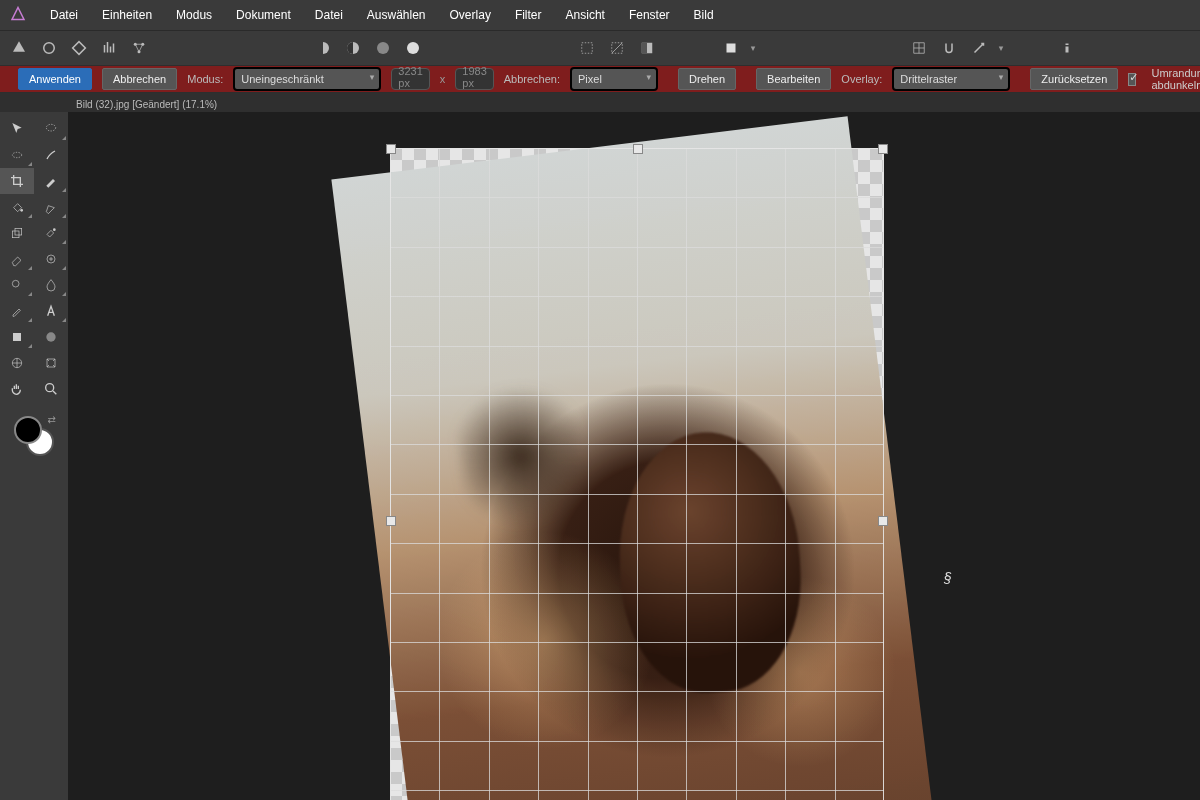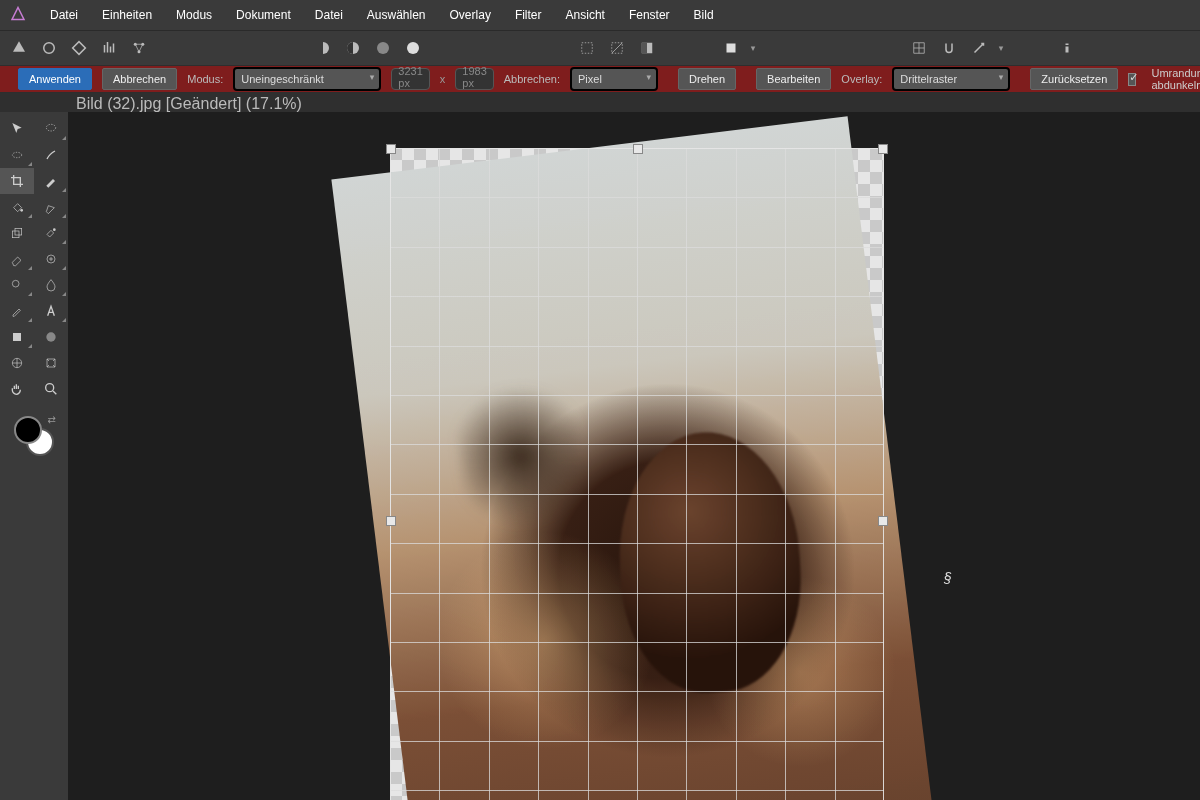--- a/index.html
+++ b/index.html
@@ -22,21 +22,21 @@
   .opt-select{height:20px;min-width:120px;background:#555;border:2px solid #000000;border-radius:4px;padding:0 18px 0 6px;display:flex;align-items:center;position:relative;color:#ddd}
   .opt-select.small{min-width:60px}
   .opt-select::after{content:"▾";position:absolute;right:5px;top:3px;font-size:9px;color:#aaa}
   .opt-input{height:20px;width:60px;background:#333;border:1px solid #555;border-radius:4px;padding:0 6px;display:flex;align-items:flex-end;color:#888}
   .opt-x{color:#999}
   .opt-check{display:flex;align-items:center;gap:15px}
   .opt-check .box{width:11px;height:11px;border:1px solid #888;background:#555;position:relative}
   .opt-check .box.checked::after{content:"✓";position:absolute;top:-3px;left:0;font-size:11px;color:#ddd}
   .opt-sep{width:1px;height:18px;background:#555}
   
-  .tabstrip{height:22px;background:#2f2f2f;display:flex;align-items:center;padding-left:76px;font-size:16px;color:#bbb;border-bottom:5px solid #0f766e}
+  .tabstrip{height:22px;background:#2f2f2f;display:flex;align-items:center;padding-left:76px;font-size:10px;color:#bbb;border-bottom:5px solid #0f766e}
   
   .workspace{position:absolute;top:112px;left:0;right:0;bottom:0;display:flex}
   .toolpalette{width:68px;background:#3a3a3a;display:flex;flex-direction:column;padding-top:4px}
   .tool-row{display:flex;height:26px}
   .tool-cell{width:34px;height:26px;display:flex;align-items:center;justify-content:center;color:#bbb;position:relative}
   .tool-cell.active{background:#555}
   .tool-cell svg{width:16px;height:16px}
   .tool-cell .tri{position:absolute;right:2px;bottom:2px;width:0;height:0;border-left:4px solid transparent;border-bottom:4px solid #888}
   .color-swatch{margin-top:14px;margin-left:14px;position:relative;width:40px;height:40px}
   .swatch-back{position:absolute;width:24px;height:24px;border-radius:50%;background:#fff;border:2px solid #555;right:0;bottom:0}

